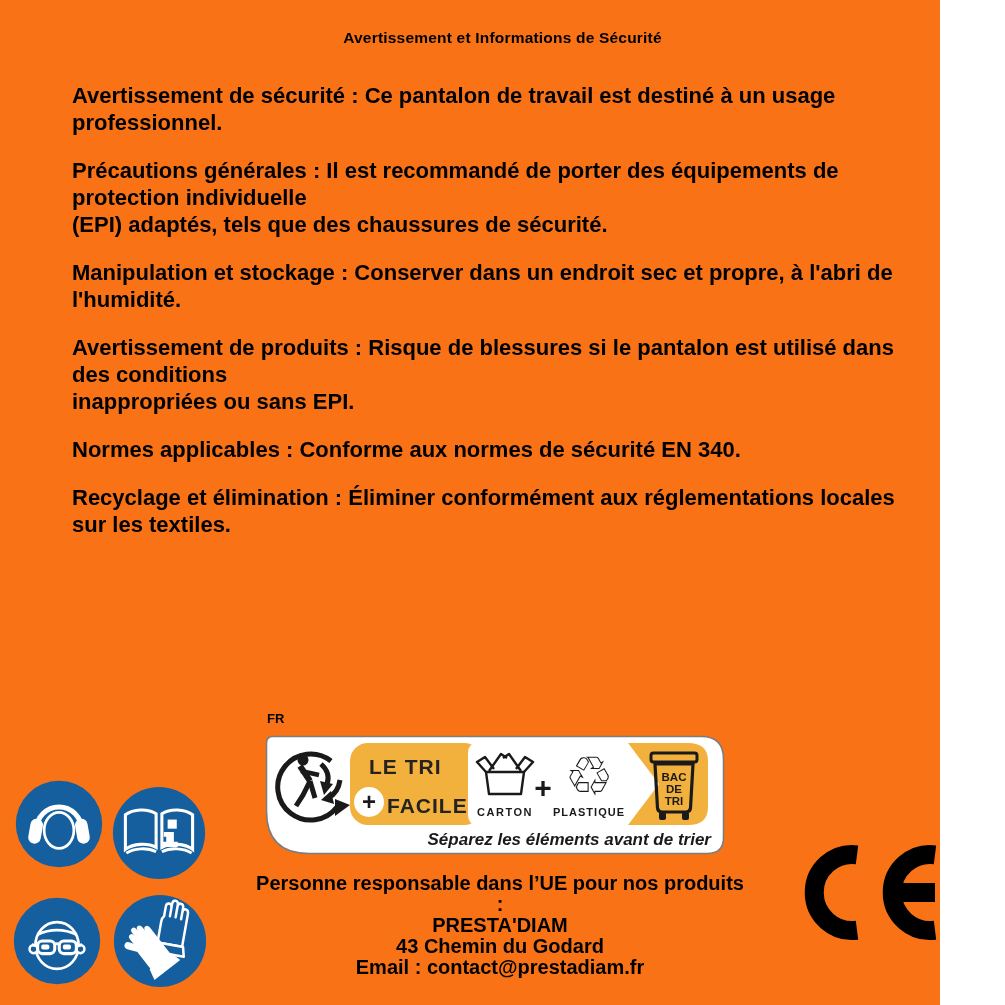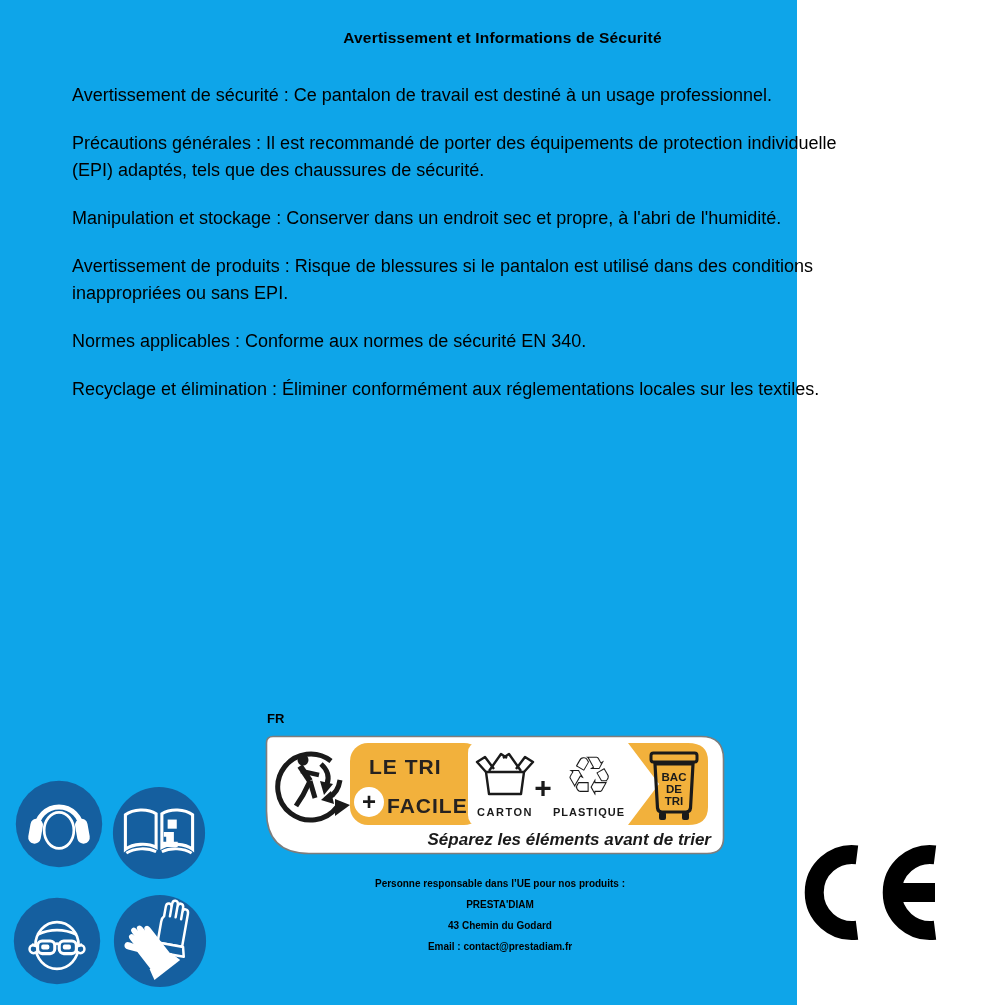--- a/index.html
+++ b/index.html
@@ -1,27 +1,27 @@
 <!DOCTYPE html>
 <html><head>
 <meta charset="utf-8">
 <style>
   html,body{margin:0;padding:0;background:#fff;width:1005px;height:1005px;overflow:hidden;
     font-family:"Liberation Sans","DejaVu Sans",sans-serif;color:#000;}
-  .page{position:relative;width:797px;height:1005px;background:#0ea5e9;}
+  .page{position:relative;width:940px;height:1005px;background:#f97316;}
   .title{position:absolute;top:29px;left:0;width:1005px;text-align:center;
     font-size:15.5px;font-weight:bold;letter-spacing:.2px;}
-  .content{position:absolute;left:72px;top:82px;width:840px;font-size:18px;line-height:27px;}
+  .content{position:absolute;left:72px;top:82px;width:840px;font-size:22px;line-height:27px;font-weight:bold;}
   .content p{margin:0 0 21px 0;white-space:pre-line;}
   .fr-label{position:absolute;left:267px;top:711px;font-size:13px;font-weight:bold;}
   .banner{position:absolute;left:265px;top:735px;}
   .icons{position:absolute;left:12px;top:778px;}
   .icons svg{position:absolute;}
   .addr{position:absolute;left:250px;top:873px;width:500px;text-align:center;
-    font-size:10px;font-weight:bold;line-height:21px;}
+    font-size:20px;font-weight:bold;line-height:21px;}
   .ce{position:absolute;left:795px;top:840px;}
 </style>
 </head>
 <body>
 
 <div class="page">
 
   <div class="title">Avertissement et Informations de Sécurité</div>
 
   <div class="content">

